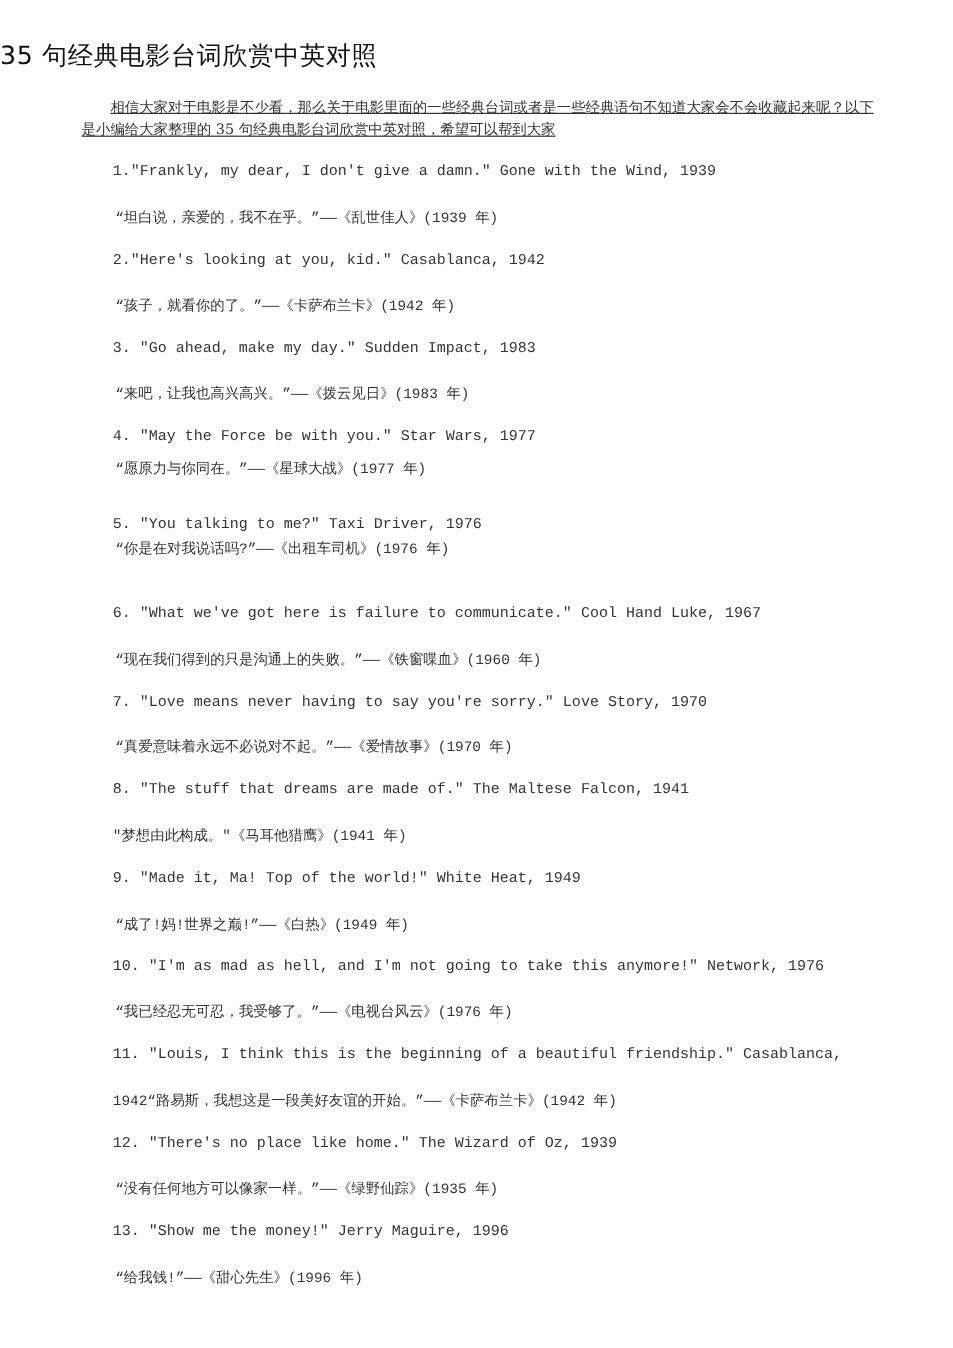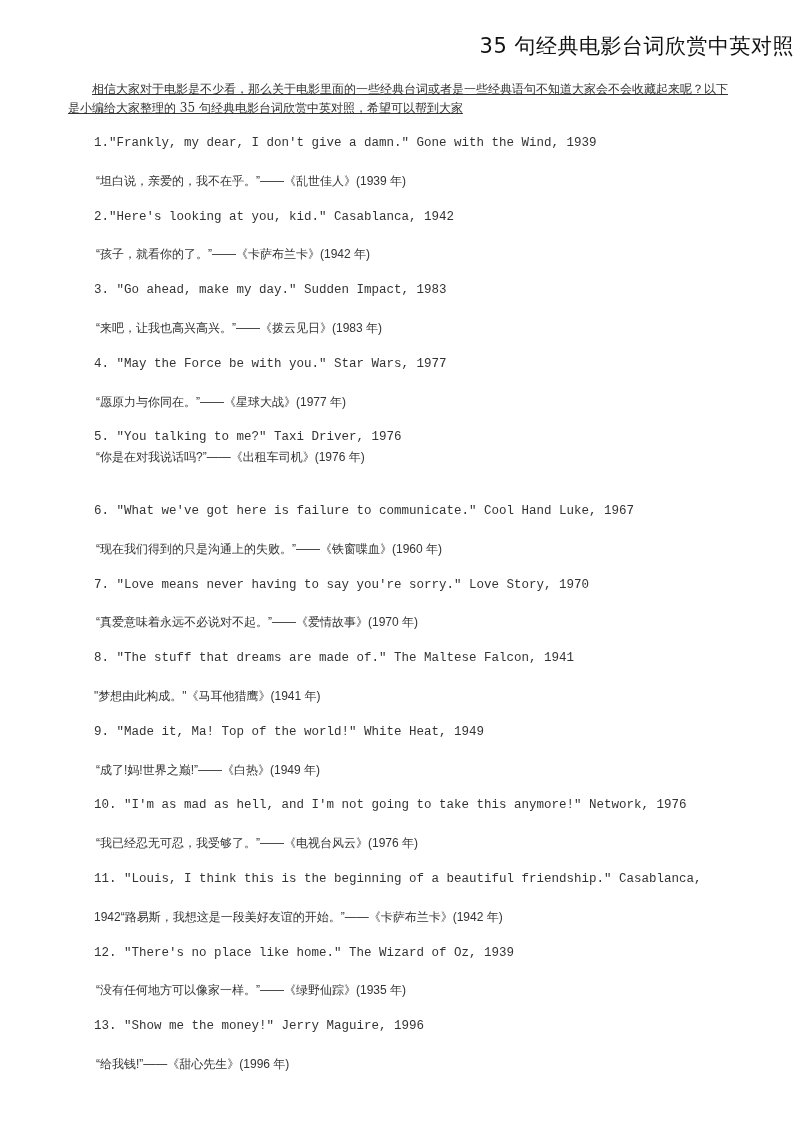--- a/index.html
+++ b/index.html
@@ -1,48 +1,48 @@
 <!DOCTYPE html>
 <html><head>
 <meta charset="utf-8">
 <style>
   html, body { margin: 0; padding: 0; background: #ffffff; }
   body { width: 794px; height: 1123px; position: relative; overflow: hidden; color: #222; }
   .title {
-    position: absolute; left: 0; top: 32px; width: 794px; text-align: right;
+    position: absolute; left: 0; top: 32px; width: 794px; text-align: left;
     font-family: "DejaVu Sans", sans-serif; font-size: 21px; color: #111; letter-spacing: 0.5px;
   }
   .intro {
     position: absolute; left: 68px; top: 80px; width: 660px;
     font-family: "DejaVu Serif", serif; font-size: 12px; line-height: 19px; color: #333;
     text-indent: 24px;
     text-decoration: underline;
   }
   .lines { position: absolute; left: 0; top: 136px; width: 794px; }
   .line {
     position: absolute; left: 94px; white-space: nowrap;
     font-family: "Liberation Mono", monospace; font-size: 12.5px; color: #333;
   }
-  .line.zh { font-family: Liberation Sans, sans-serif; font-size: 12px; left: 96px; }
+  .line.zh { font-family: Liberation Mono, monospace; font-size: 12px; left: 96px; }
 </style>
 </head>
 <body>
 
 <div class="title">35 句经典电影台词欣赏中英对照</div>
 <div class="intro">相信大家对于电影是不少看，那么关于电影里面的一些经典台词或者是一些经典语句不知道大家会不会收藏起来呢？以下是小编给大家整理的 35 句经典电影台词欣赏中英对照，希望可以帮到大家</div>
 
 <div class="lines">
   <div class="line" style="top:0px">1."Frankly, my dear, I don't give a damn." Gone with the Wind, 1939</div>
   <div class="line zh" style="top:37px">“坦白说，亲爱的，我不在乎。”——《乱世佳人》(1939 年)</div>
   <div class="line" style="top:74px">2."Here's looking at you, kid." Casablanca, 1942</div>
   <div class="line zh" style="top:110px">“孩子，就看你的了。”——《卡萨布兰卡》(1942 年)</div>
   <div class="line" style="top:147px">3. "Go ahead, make my day." Sudden Impact, 1983</div>
   <div class="line zh" style="top:184px">“来吧，让我也高兴高兴。”——《拨云见日》(1983 年)</div>
   <div class="line" style="top:221px">4. "May the Force be with you." Star Wars, 1977</div>
-  <div class="line zh" style="top:258px">“愿原力与你同在。”——《星球大战》(1977 年)</div>
+  <div class="line zh" style="top:246px">“愿原力与你同在。”——《星球大战》(1977 年)</div>
   <div class="line" style="top:294px">5. "You talking to me?" Taxi Driver, 1976</div>
   <div class="line zh" style="top:313px">“你是在对我说话吗?”——《出租车司机》(1976 年)</div>
   <div class="line" style="top:368px">6. "What we've got here is failure to communicate." Cool Hand Luke, 1967</div>
   <div class="line zh" style="top:405px">“现在我们得到的只是沟通上的失败。”——《铁窗喋血》(1960 年)</div>
   <div class="line" style="top:442px">7. "Love means never having to say you're sorry." Love Story, 1970</div>
   <div class="line zh" style="top:478px">“真爱意味着永远不必说对不起。”——《爱情故事》(1970 年)</div>
   <div class="line" style="top:515px">8. "The stuff that dreams are made of." The Maltese Falcon, 1941</div>
   <div class="line zh" style="top:552px;left:94px">"梦想由此构成。"《马耳他猎鹰》(1941 年)</div>
   <div class="line" style="top:589px">9. "Made it, Ma! Top of the world!" White Heat, 1949</div>
   <div class="line zh" style="top:626px">“成了!妈!世界之巅!”——《白热》(1949 年)</div>

